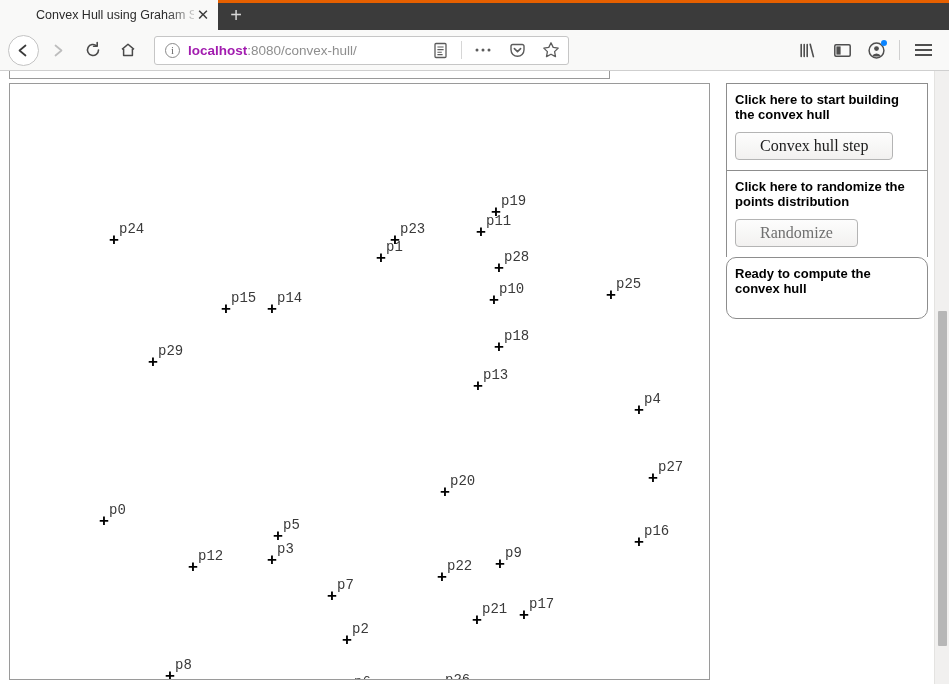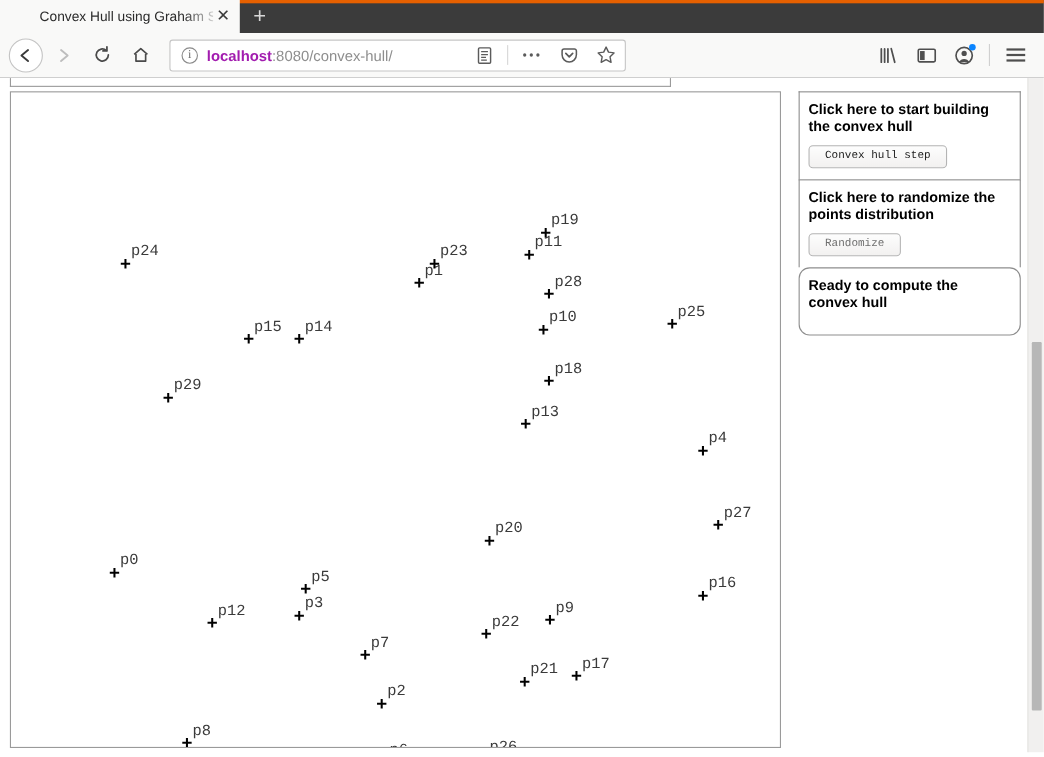--- a/index.html
+++ b/index.html
@@ -220,24 +220,24 @@
   .panel-sec:last-child { border-bottom: 1px solid #8d8d8d; }
   .panel-text {
     font-family: "Liberation Sans", sans-serif;
     font-size: 13px;
     font-weight: bold;
     color: #000;
     line-height: 15px;
   }
   .panel-btn {
     margin-top: 10px;
-    font-family: Liberation Mono, monospace;
-    font-size: 10px;
+    font-family: Liberation Serif, serif;
+    font-size: 16px;
     color: #202020;
-    padding: 4px 14px;
+    padding: 4px 24px;
     border: 1px solid #b4b4b4;
     border-radius: 4px;
     background: linear-gradient(to bottom, #fdfdfd 0%, #f2f1f0 100%);
     cursor: pointer;
     display: inline-block;
   }
   .panel-btn.muted { color: #6f6f6f; }
   .panel-sec.status { padding-bottom: 22px; border-radius: 10px; }
 
   

